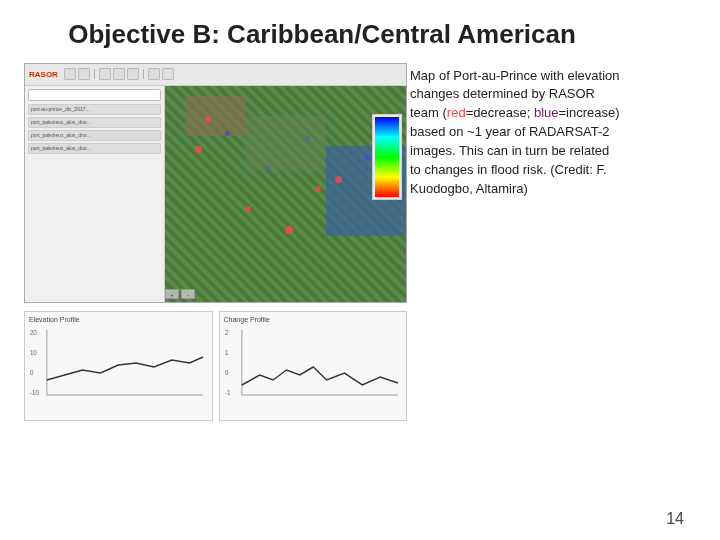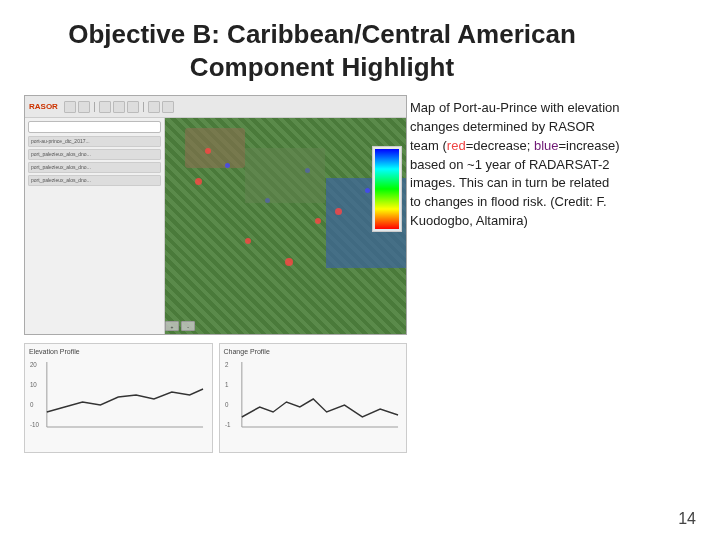--- a/index.html
+++ b/index.html
@@ -256,34 +256,33 @@
       line-height: 1.45;
       padding-top: 4px;
     }
 
     .text-red { color: #ef4444; }
     .text-blue { color: #701a75; }
 
     .page-number {
       position: absolute;
       bottom: 12px;
-      right: 24px;
+      right: 36px;
       font-size: 16px;
       color: #444;
     }
   </style>
 </head>
 <body>
 
 <div class="page-container">
 
   <div class="title-section">
     <div class="main-title">
       <span>Objective B: Caribbean/Central American</span><br>
-      <span>Component Highlight</span>
     </div>
   </div>
 
   <div class="content-area">
 
     <div class="map-section">
 
       <div class="map-image-container">
 
         <div class="rasor-toolbar">

